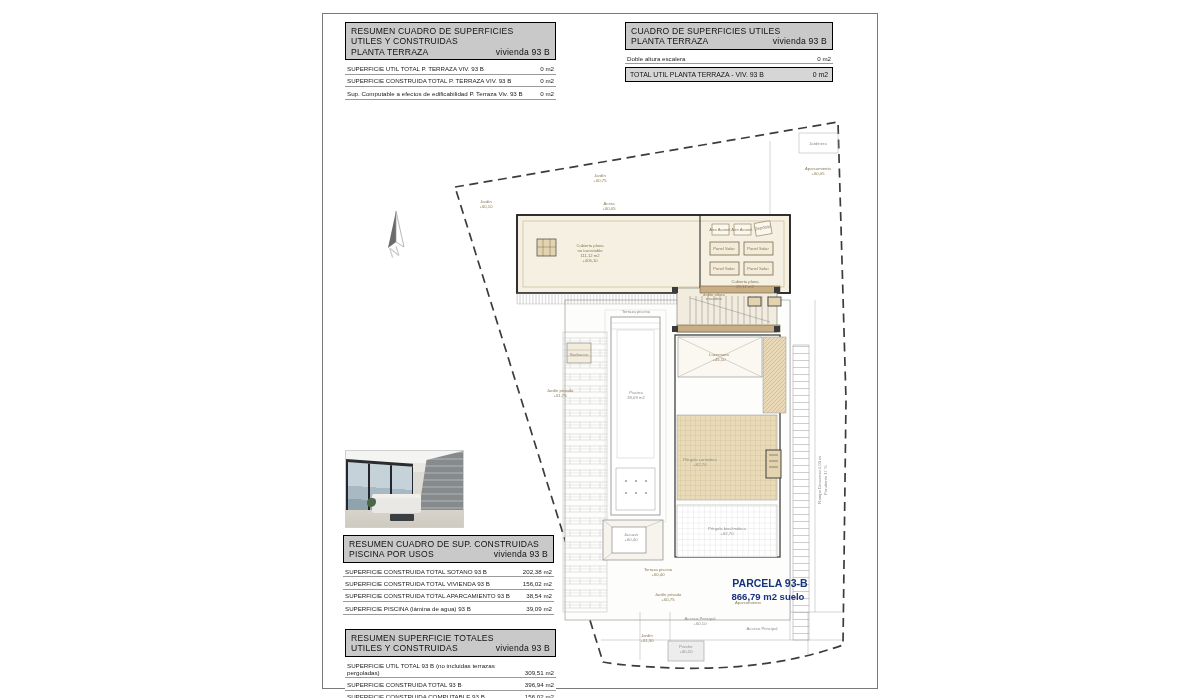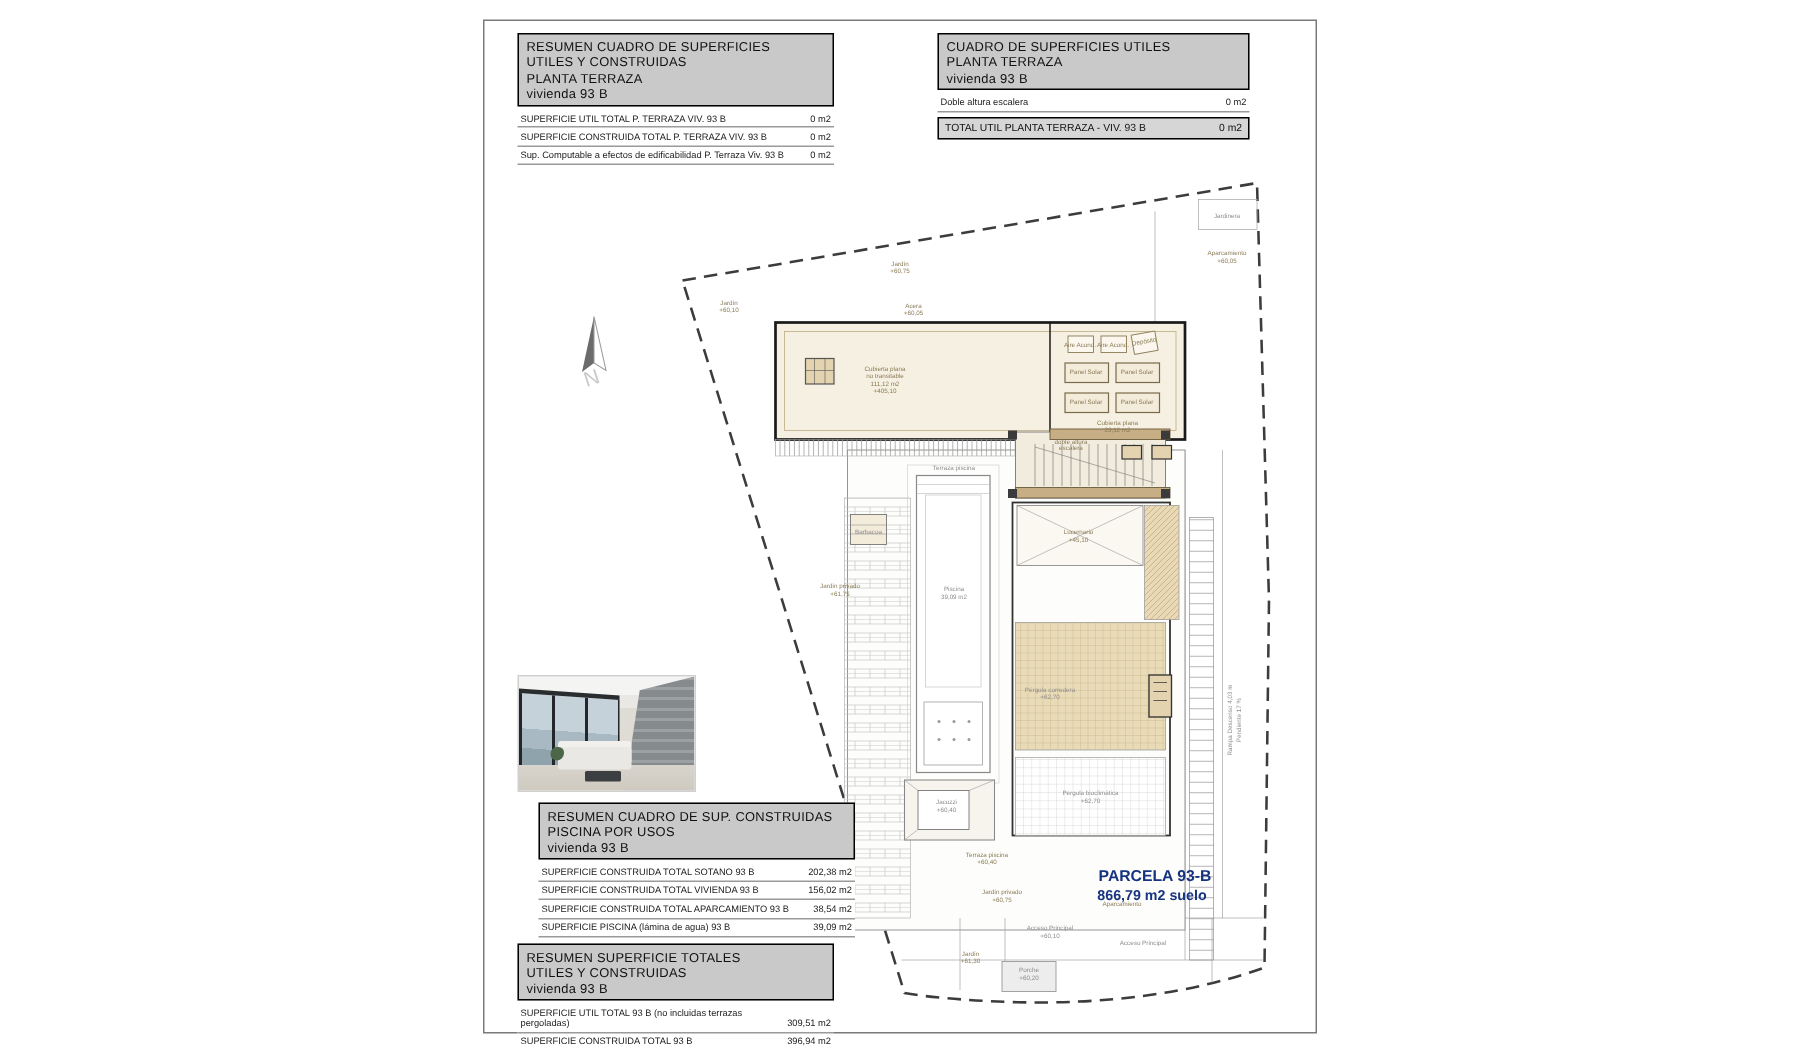--- a/index.html
+++ b/index.html
@@ -7,33 +7,33 @@
           font-family:"Liberation Sans",sans-serif;overflow:hidden;}
   .sheet-frame{position:absolute;left:322px;top:13px;width:554px;height:674px;
                border:1px solid #7a7a7a;background:#fff;z-index:0;}
   #plan-svg{position:absolute;left:330px;top:100px;width:548px;height:598px;z-index:1;}
 
   
   .panel{position:absolute;z-index:2;background:#fff;}
   .panel-header{border:1.4px solid #000;background:#c9c9c9;padding:3px 5px 2px 5px;
                 font-weight:normal;font-size:8.6px;line-height:1.22;color:#111;
                 letter-spacing:.2px;}
-  .hsplit{display:flex;justify-content:space-between;flex-direction:column;}
+  .hsplit{display:flex;justify-content:space-between;}
   .panel-rows{margin-top:2px;}
   .trow{display:flex;justify-content:space-between;align-items:flex-end;
         font-size:6.2px;color:#222;padding:2.6px 2px 1.8px 2px;
         border-bottom:0.8px solid #9a9a9a;}
   .trow .tlabel{text-align:left;padding-right:6px;}
   .trow .tvalue{white-space:nowrap;}
   .total-row{display:flex;justify-content:space-between;align-items:center;
              border:1.2px solid #000;background:#d6d6d6;font-size:6.9px;
              color:#111;padding:3px 4px;margin-top:3px;}
   #t1{left:345px;top:22px;width:211px;}
   #t2{left:625px;top:22px;width:208px;}
-  #t3{left:359px;top:535px;width:211px;}
+  #t3{left:343px;top:535px;width:211px;}
   #t4{left:345px;top:629px;width:211px;}
 
   
   .plabel{font-family:"Liberation Sans",sans-serif;fill:#8a7a55;font-size:4.2px;
           text-anchor:middle;}
   .plabel.g{fill:#8c8c8c;}
   .parcel-t{font-family:"Liberation Sans",sans-serif;font-weight:bold;
             fill:#16337f;text-anchor:middle;font-size:10.5px;}
   .parcel-a{font-family:"Liberation Sans",sans-serif;font-weight:bold;
             fill:#16337f;text-anchor:middle;font-size:9.5px;}

